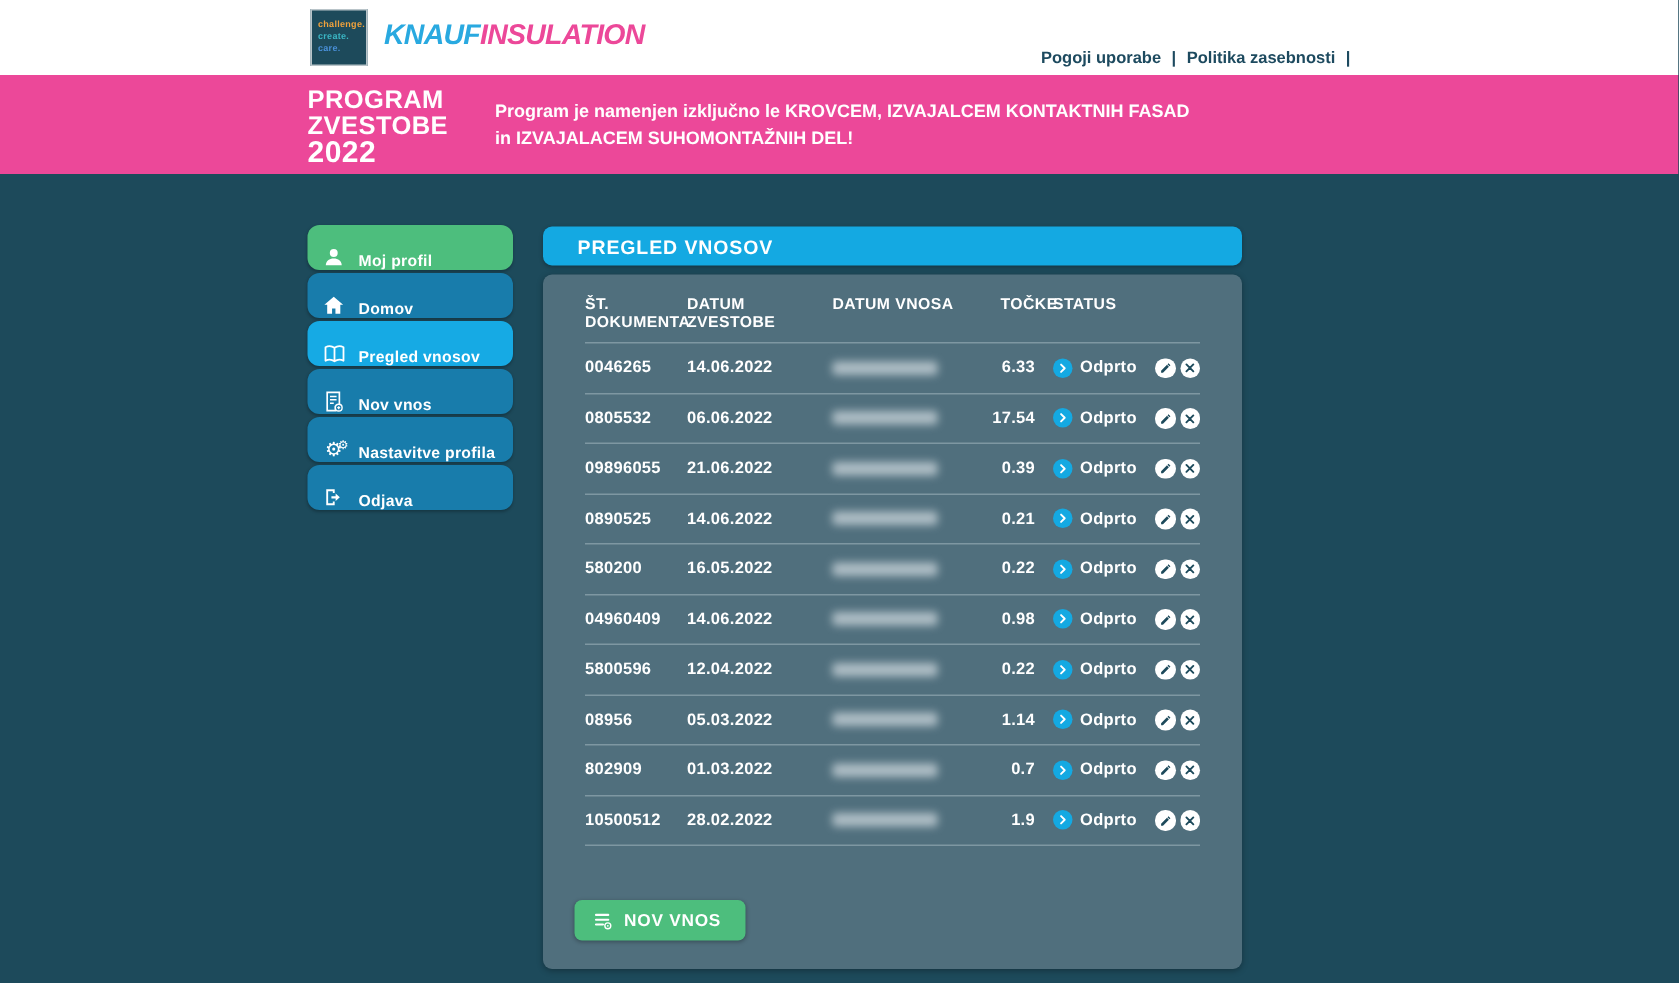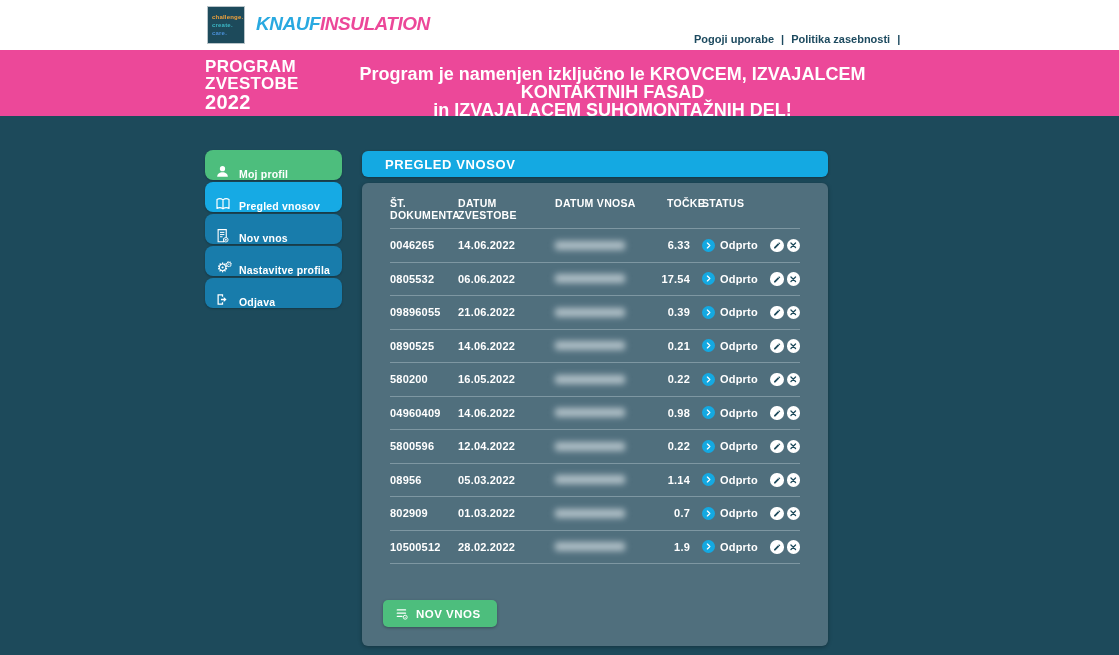--- a/index.html
+++ b/index.html
@@ -16,21 +16,21 @@
   .brand .knauf { color:#29a9e0; }
   .brand .insul { color:#ec4899; }
   .top-links { position:absolute; left:694px; top:33px; display:flex; gap:7px; align-items:center; font-size:11px; font-weight:bold; color:#1d4a5f; }
   .top-links a { color:#1d4a5f; text-decoration:none; cursor:pointer; }
   .top-links .sep { color:#1d4a5f; font-weight:bold; }
 
   
   .banner { position:absolute; left:0; top:50px; width:1119px; height:66px; background:#ec4899; }
   .banner-title { position:absolute; left:205px; top:8px; color:#ffffff; line-height:17px; font-size:17px; font-weight:700; letter-spacing:.3px; }
   .banner-title .yr { font-size:20px; font-weight:800; line-height:20px; }
-  .banner-msg { position:absolute; left:330px; top:15px; width:565px; text-align:center; color:#ffffff; font-size:18px; font-weight:700; line-height:18px; }
+  .banner-msg { position:absolute; left:330px; top:15px; width:565px; text-align:left; color:#ffffff; font-size:12px; font-weight:700; line-height:18px; }
   .banner-msg strong { font-weight:800; }
 
   
   .sidebar { position:absolute; left:205px; top:150px; width:137px; }
   .side-btn { display:flex; align-items:flex-end; height:30px; margin-bottom:2px; border-radius:8px; background:#187cab; cursor:pointer; padding-left:9px; box-shadow:0 1px 2px rgba(0,0,0,.25); }
   .side-btn.green { background:#4dbe7d; }
   .side-btn.active { background:#16aae4; }
   .side-btn .ic { width:17px; height:17px; margin-right:8px; display:flex; align-items:center; justify-content:center; flex:0 0 17px; }
   .side-btn .lbl { color:#ffffff; font-size:10.5px; font-weight:bold; letter-spacing:.2px; }
   .gear-glyph { color:#fff; font-size:13px; line-height:13px; position:relative; }
@@ -95,20 +95,28 @@
   <div class="sidebar">
     <div class="side-btn green">
       <span class="ic">
         <svg width="15" height="15" viewBox="0 0 24 24">
             <circle cx="12" cy="7.5" r="4.2" fill="#fff"></circle>
             <path d="M3.5 20.5c0-4.6 3.8-7.2 8.5-7.2s8.5 2.6 8.5 7.2z" fill="#fff"></path>
           </svg>
       </span>
       <span class="lbl">Moj profil</span>
     </div>
+    <div class="side-btn">
+      <span class="ic">
+        <svg width="15" height="15" viewBox="0 0 24 24">
+            <path d="M12 3l10 8.5h-3V21h-5.2v-5.5H10.2V21H5v-9.5H2z" fill="#fff"></path>
+          </svg>
+      </span>
+      <span class="lbl">Domov</span>
+    </div>
     <div class="side-btn active">
       <span class="ic">
         <svg width="16" height="16" viewBox="0 0 24 24">
             <path d="M3 5.2c3-1.6 6-1.6 9 .6v13.5c-3-2.2-6-2.2-9-.6zM21 5.2c-3-1.6-6-1.6-9 .6v13.5c3-2.2 6-2.2 9-.6z" fill="none" stroke="#fff" stroke-width="1.8" stroke-linejoin="round"></path>
           </svg>
       </span>
       <span class="lbl">Pregled vnosov</span>
     </div>
     <div class="side-btn">
       <span class="ic">

